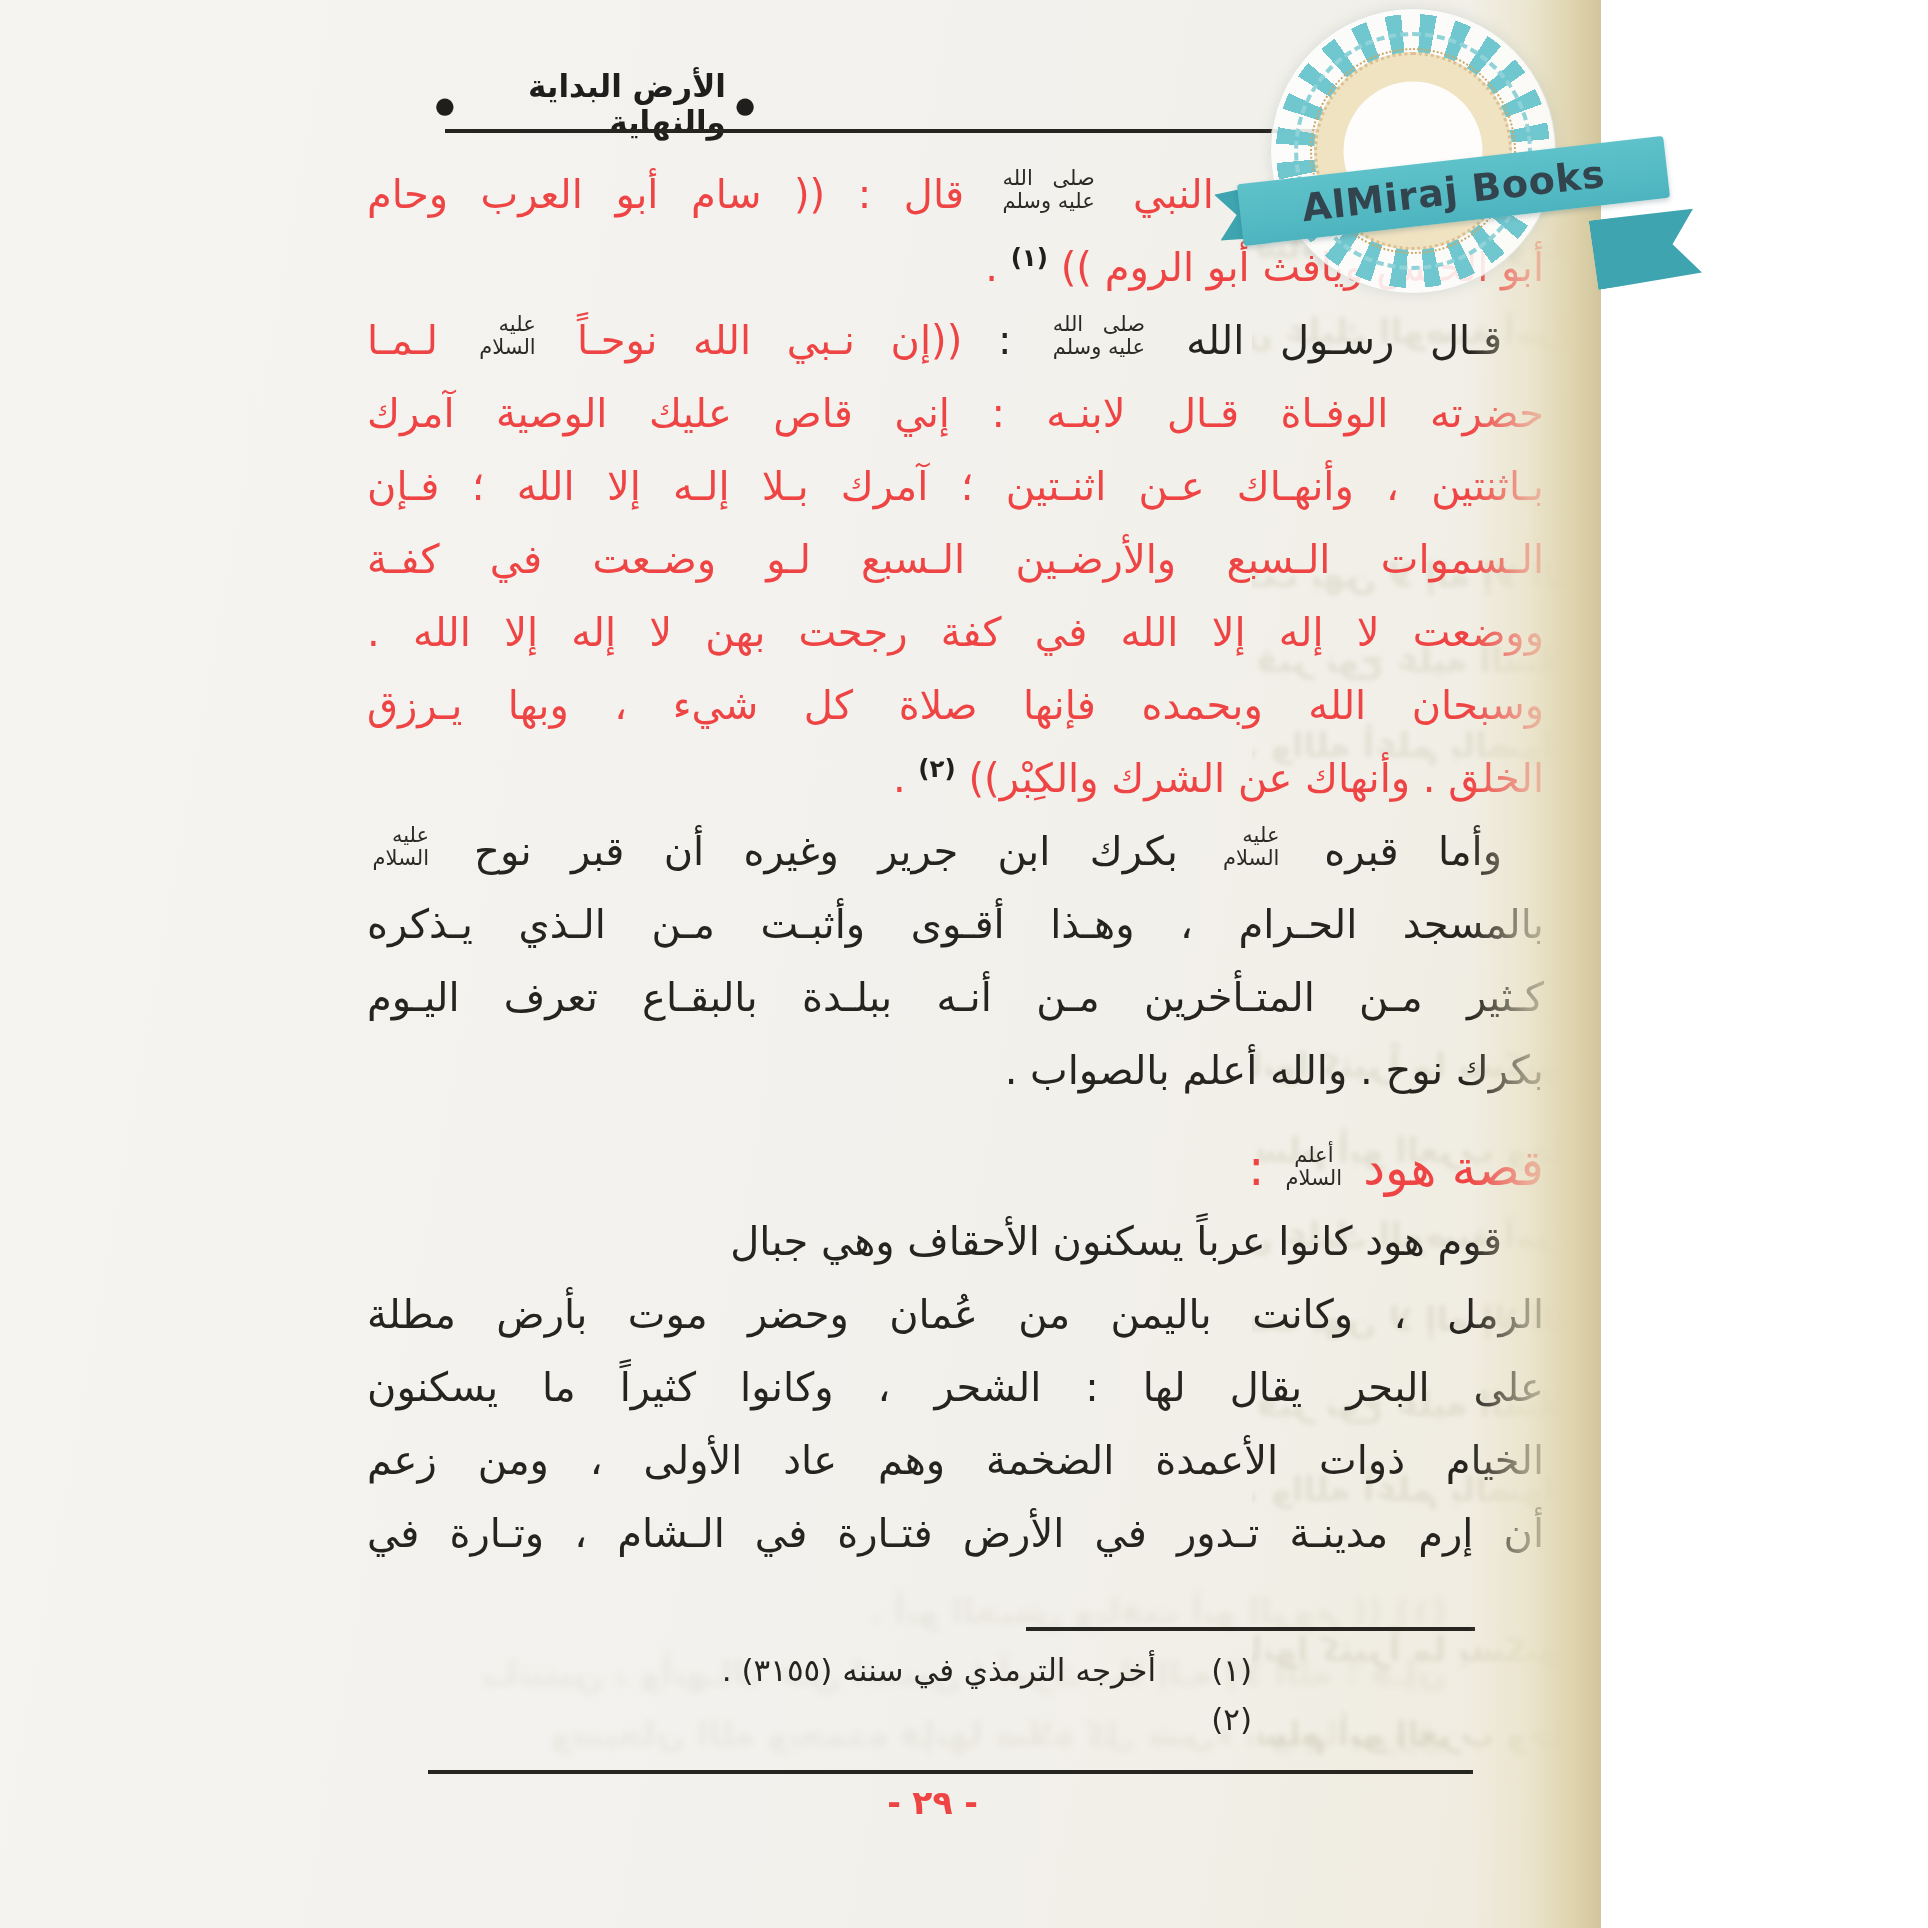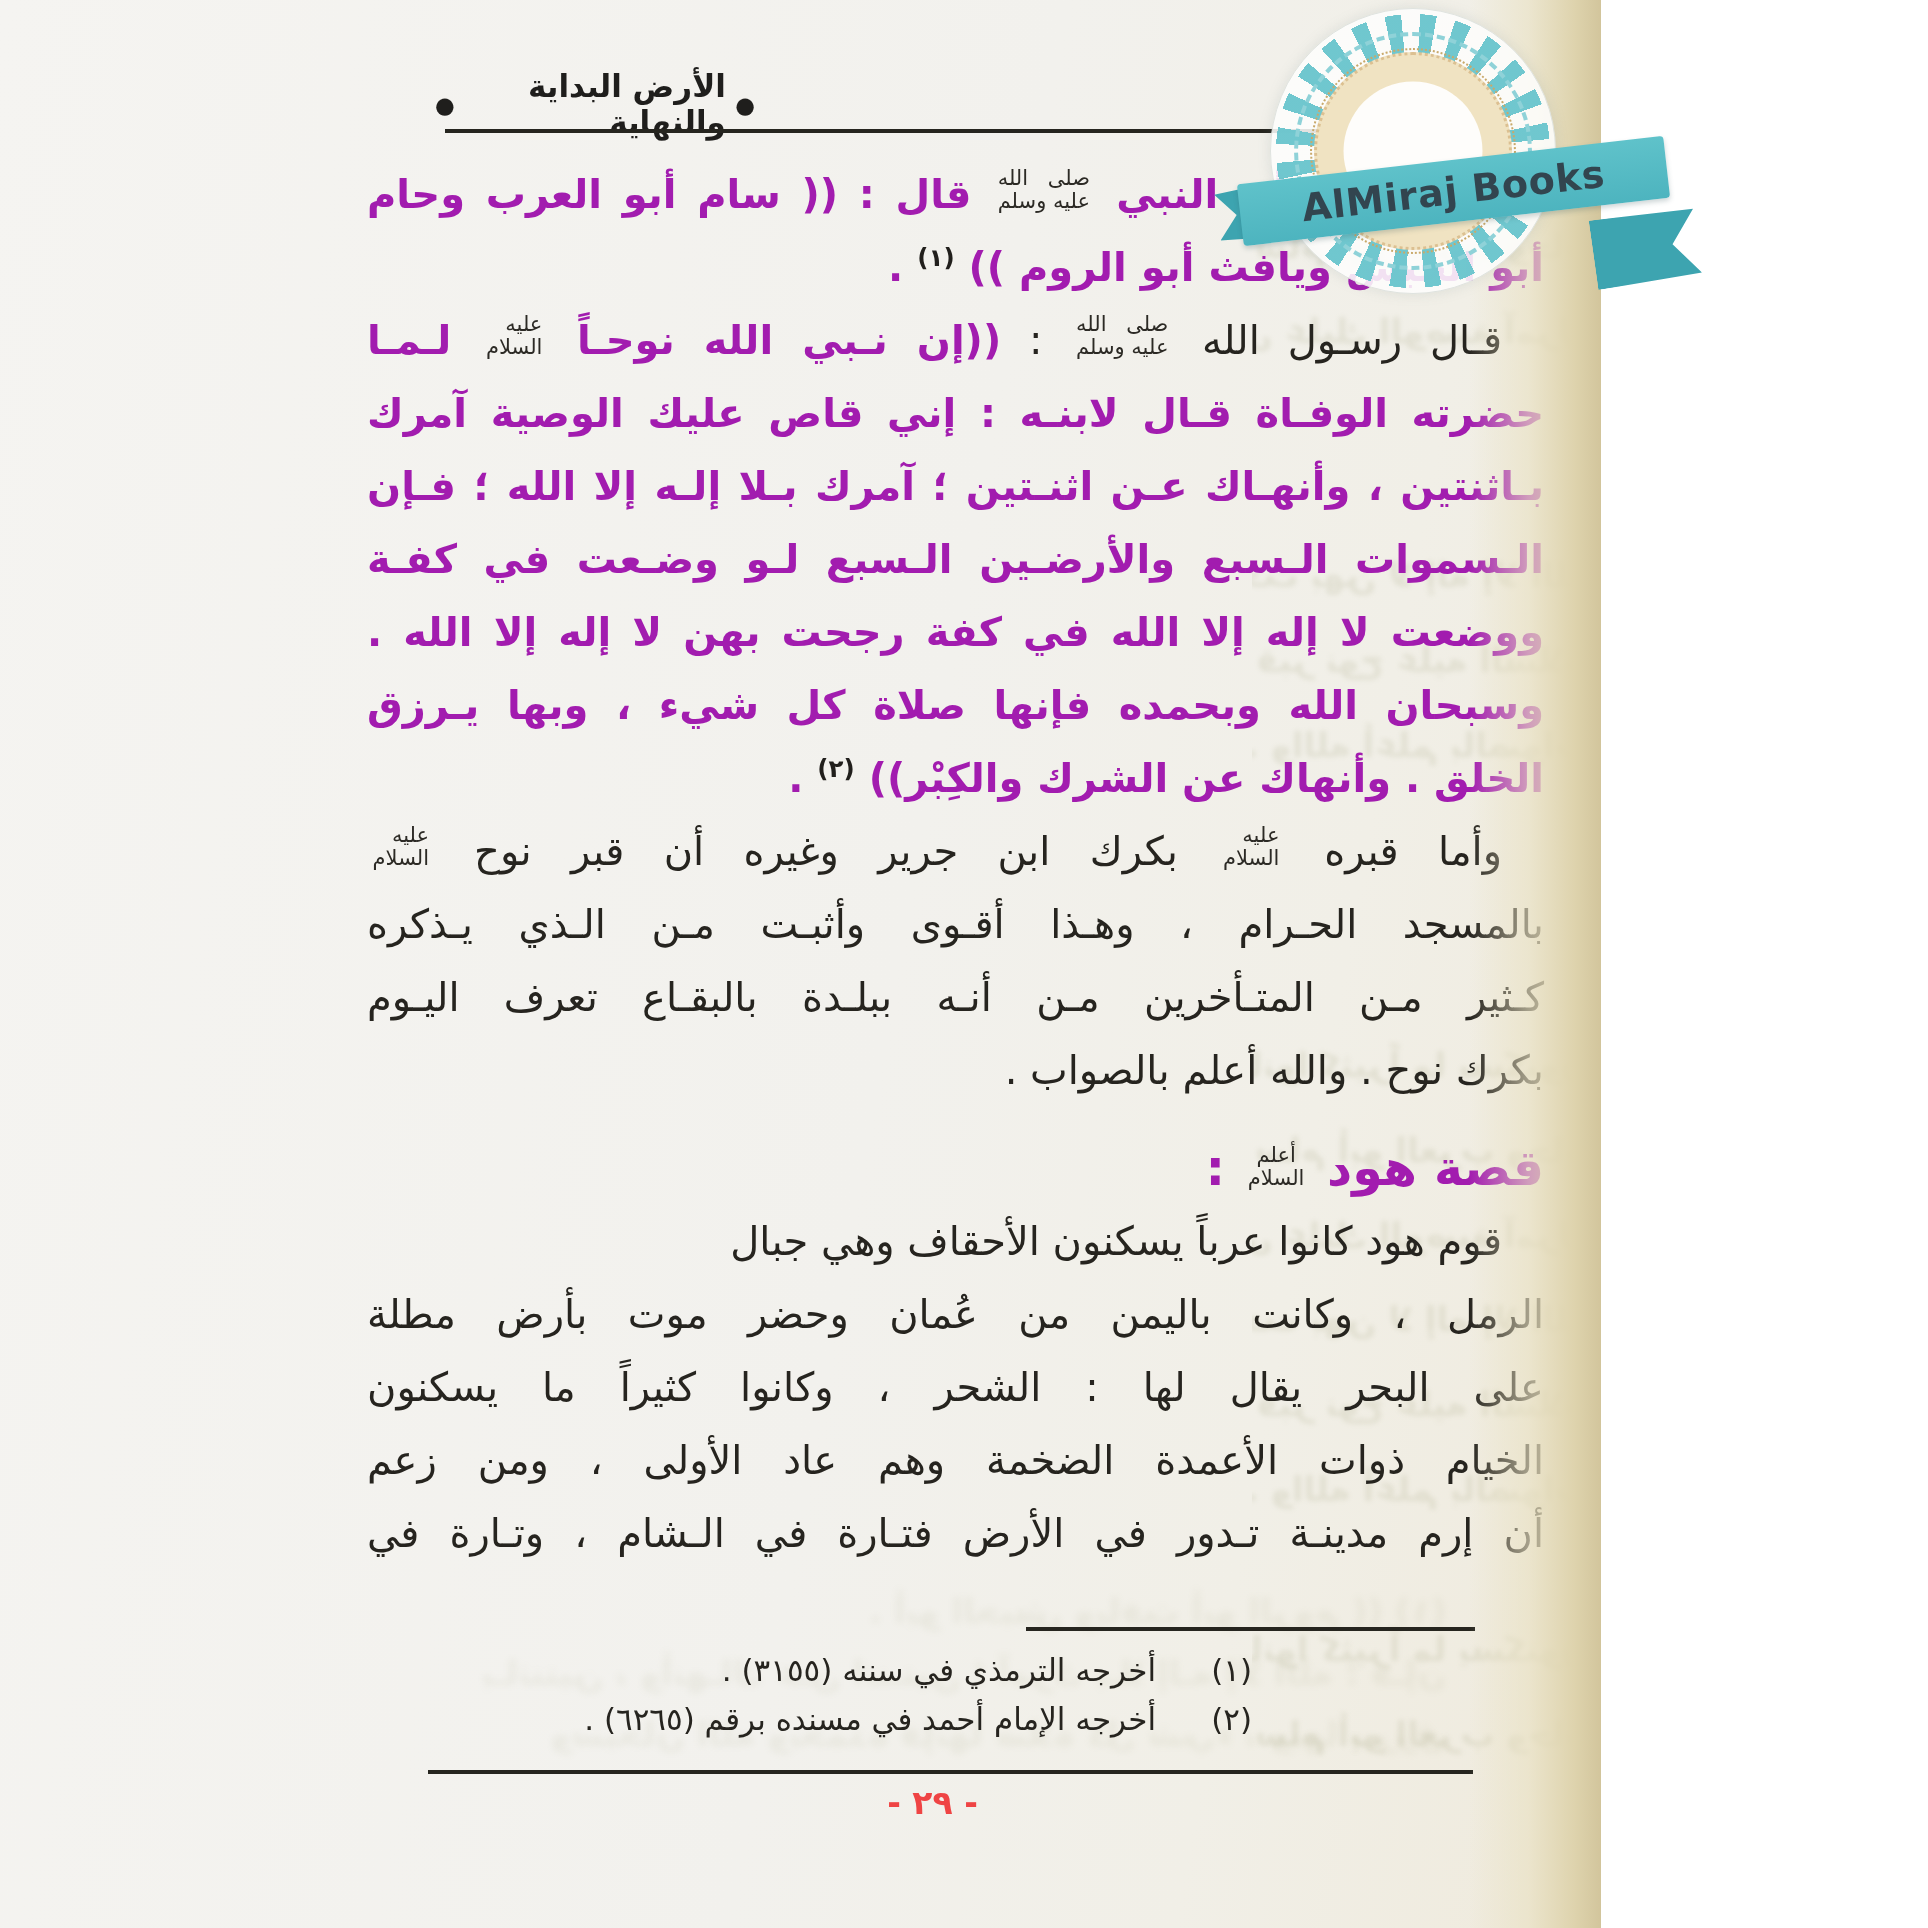--- a/index.html
+++ b/index.html
@@ -24,21 +24,21 @@
     display:flex;align-items:center;justify-content:center;gap:9.4px;direction:rtl;
     font-size:31px;font-weight:700;color:#1f1e1c;}
   .hdr-bullet{font-size:22.6px;line-height:1;transform:translateY(1.9px);}
   #header-rule{position:absolute;left:445px;top:129px;width:1026px;height:3.8px;background:#26251f;z-index:2;}
 
   
   #body-col{position:absolute;left:367px;top:158px;width:1177px;z-index:2;direction:rtl;color:#211f1c;}
   .line{height:73px;line-height:73px;font-size:40px;overflow:visible;white-space:nowrap;}
   .justify{text-align:justify;text-align-last:justify;text-justify:inter-word;white-space:normal;}
   .right{text-align:right;}
-  .b{font-weight:700;color:#a21caf;}
+  .b{font-weight:400;color:#ef4444;}
   .r{font-weight:400;color:#26241f;}
   .heading-line{margin-top:24.5px;}
   .heading-line .b{font-size:49px;}
   .hon{display:inline-block;font-size:21px;line-height:1.08;text-align:center;vertical-align:middle;
     white-space:pre-line;font-weight:400;margin:0 5.6px;transform:translateY(-7.5px);color:#2c2a25;}
   .sup{font-size:24.5px;position:relative;top:-15px;font-weight:700;}
 
   
   #fn-rule{position:absolute;left:1026px;top:1627px;width:449px;height:3.8px;background:#26251f;z-index:2;}
   #footnotes{position:absolute;right:676px;top:1646px;width:847px;z-index:2;direction:rtl;}
@@ -146,21 +146,20 @@
     </div>
 
   <div id="fn-rule"></div>
   <div id="footnotes">
       <div class="fn-row">
         <span class="fn-marker">(١)</span>
         <span>أخرجه الترمذي في سننه (٣١٥٥) .</span>
       </div>
       <div class="fn-row">
         <span class="fn-marker">(٢)</span>
-        <span>أخرجه الإمام أحمد في مسنده برقم (٦٢٦٥) .</span>
       </div>
     </div>
 
   <div id="bottom-rule"></div>
   <div id="page-number">- ٢٩ -</div>
 
   <div id="edge-band"></div>
 
   <div id="logo">
     <div class="cir m-outer"></div>

